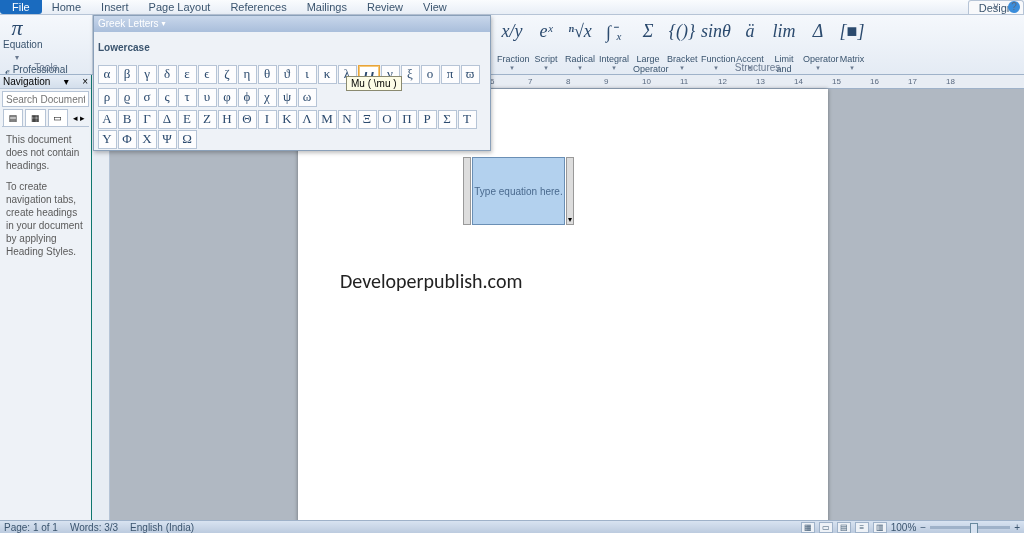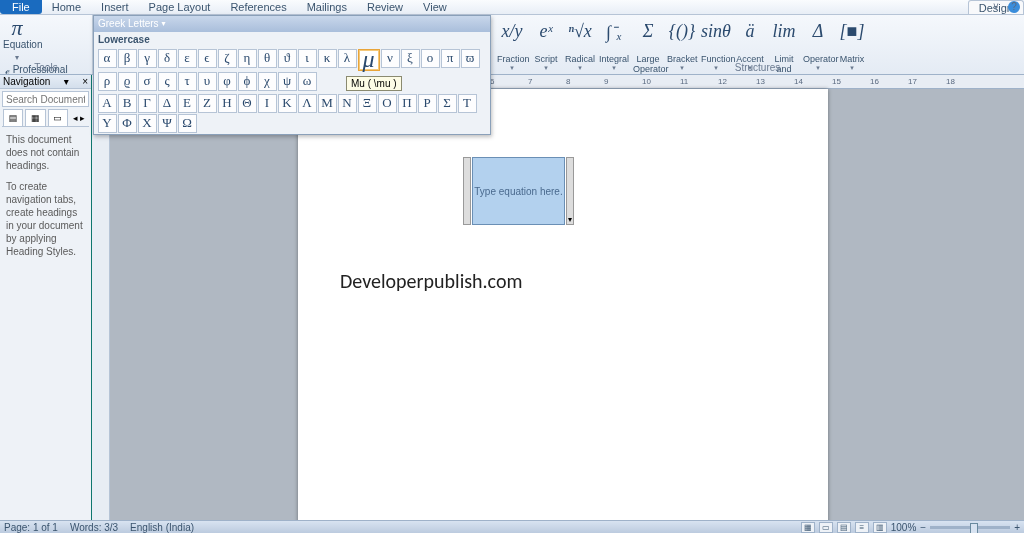--- a/index.html
+++ b/index.html
@@ -29,21 +29,21 @@
 .structs-group { flex: 1; display: flex; padding: 2px 4px; position: relative; }
 .s-btn { width: 30px; text-align: center; margin: 0 2px; cursor: pointer; }
 .s-ico { height: 28px; display: flex; align-items: center; justify-content: center; font-size: 18px; font-family: "Times New Roman", serif; font-style: italic; color: #2b4a6e; }
 .s-lbl { font-size: 9px; color: #3a546e; line-height: 10px; margin-top: 9px; }
 .structs-grp-lbl { position: absolute; bottom: 1px; left: 50%; transform: translateX(-50%); font-size: 10px; color: #6a7a90; }
 
 
 .greek-panel { position: absolute; left: 93px; top: 15px; width: 398px; background: #eef2f7; border: 1px solid #8aa0b9; z-index: 50; box-shadow: 1px 2px 4px rgba(0,0,0,0.25); }
 .gp-head { height: 16px; background: linear-gradient(#c8d7eb, #a9bedb); color: #fff; font-size: 10px; padding: 0 4px; line-height: 14px; display: flex; align-items: center; }
 .gp-head .dd { margin-left: 3px; font-size: 8px; }
-.gp-sect { font-size: 10px; font-weight: bold; color: #3a546e; padding: 2px 4px; }
+.gp-sect { font-size: 10px; font-weight: bold; color: #3a546e; padding: 10px 4px; }
 .gp-grid { display: flex; flex-wrap: wrap; padding: 1px 3px; }
 .g-cell { width: 19px; height: 19px; border: 1px solid #b6c4d6; background: #fdfdfe; margin: 0.5px; display: flex; align-items: center; justify-content: center; font-family: "Times New Roman", serif; font-size: 13px; color: #2b4a6e; cursor: pointer; }
 .g-cell.hover { border: 1px solid #e8a43a; background: #fff; box-shadow: 0 0 0 1px #f5c97a inset; }
 .g-cell.big { font-size: 24px; width: 22px; height: 22px; font-style: italic; }
 .tooltip { position: absolute; background: #fdfce6; border: 1px solid #8a8a70; font-size: 10px; padding: 1px 4px; z-index: 60; }
 
 
 .workspace { position: absolute; top: 75px; left: 0; right: 0; bottom: 13px; display: flex; }
 
 .navpane { width: 92px; background: #eef2f7; border-right: 1px solid #0f766e; display: flex; flex-direction: column; }

